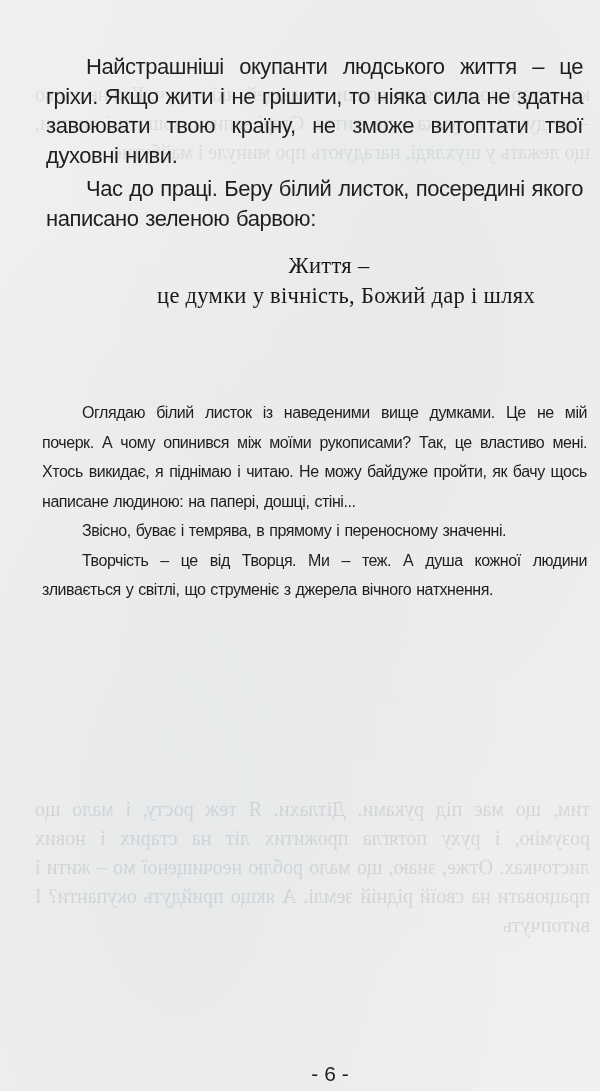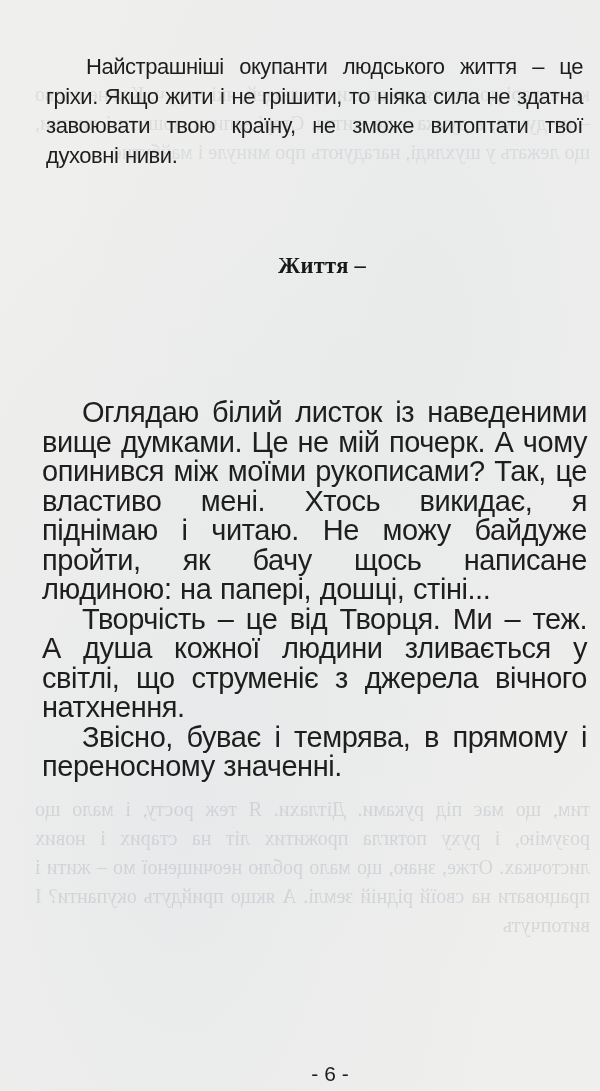--- a/index.html
+++ b/index.html
@@ -52,43 +52,43 @@
     margin: 4px;
     text-indent: 40px;
     text-align: justify;
     text-align-last: left;
     letter-spacing: -0.45px;
     word-spacing: 1px;
   }
 
   .quote {
     position: absolute;
-    left: 61px;
+    left: 68px;
     top: 251px;
     width: 520px;
     font-family: "Liberation Serif", serif;
-    font-weight: bold;
+    font-weight: normal;
     font-size: 22.5px;
     line-height: 29.5px;
     color: #181818;
     text-align: center;
     letter-spacing: 0.3px;
   }
   .quote .q-line { display: block; white-space: nowrap; }
   .quote .q-title { padding-left: 2px; }
   .quote .q-l1 { padding-left: 36px; }
   .quote .q-l2 { padding-left: 0; margin-left: -8px; }
 
   .lower-text {
     position: absolute;
     left: 42px;
     top: 398px;
     width: 545px;
     font-family: "Liberation Sans Narrow", "Liberation Sans", sans-serif;
-    font-size: 29px;
+    font-size: 16px;
     line-height: 29.5px;
     color: #1e1e1e;
   }
   .lower-text p {
     margin: 0;
     text-indent: 40px;
     text-align: justify;
     text-align-last: left;
     letter-spacing: -0.45px;
     word-spacing: 1px;
@@ -108,27 +108,29 @@
 </head>
 <body>
 
 <div class="page">
 
   <div class="bleed top">коментарі до життя, до епохи, до людей, які поруч. Кожне слово – це думка, а думка – це життя. Старі записи, зошити і листки, що лежать у шухляді, нагадують про минуле і майбутнє.</div>
   <div class="bleed bottom">тим, що має під руками. Дітлахи. Я теж росту, і мало що розумію, і руху потягла прожитих літ на старих і нових листочках. Отже, знаю, що мало роблю неочищеної мо – жити і працювати на своїй рідній землі. А якщо прийдуть окупанти? І витопчуть</div>
 
   <div class="body-text">
     <p>Найстрашніші окупанти людського життя – це гріхи. Якщо жити і не грішити, то ніяка сила не здатна завоювати твою країну, не зможе витоптати твої духовні ниви.</p>
+    <p>Час до праці. Беру білий листок, посередині якого написано зеленою барвою:</p>
   </div>
 
   <div class="quote">
     <span class="q-line q-title">Життя –</span>
+    <span class="q-line q-l1">це думки у вічність, Божий дар і шлях</span>
   </div>
 
   <div class="lower-text">
     <p>Оглядаю білий листок із наведеними вище думками. Це не мій почерк. А чому опинився між моїми рукописами? Так, це властиво мені. Хтось викидає, я піднімаю і читаю. Не можу байдуже пройти, як бачу щось написане людиною: на папері, дошці, стіні...</p>
+    <p>Звісно, буває і темрява, в прямому і переносному значенні.</p>
     <p>Творчість – це від Творця. Ми – теж. А душа кожної людини зливається у світлі, що струменіє з джерела вічного натхнення.</p>
-    <p>Звісно, буває і темрява, в прямому і переносному значенні.</p>
   </div>
 
   <div class="page-number">- 6 -</div>
 
 </div>
 
 </body></html>

